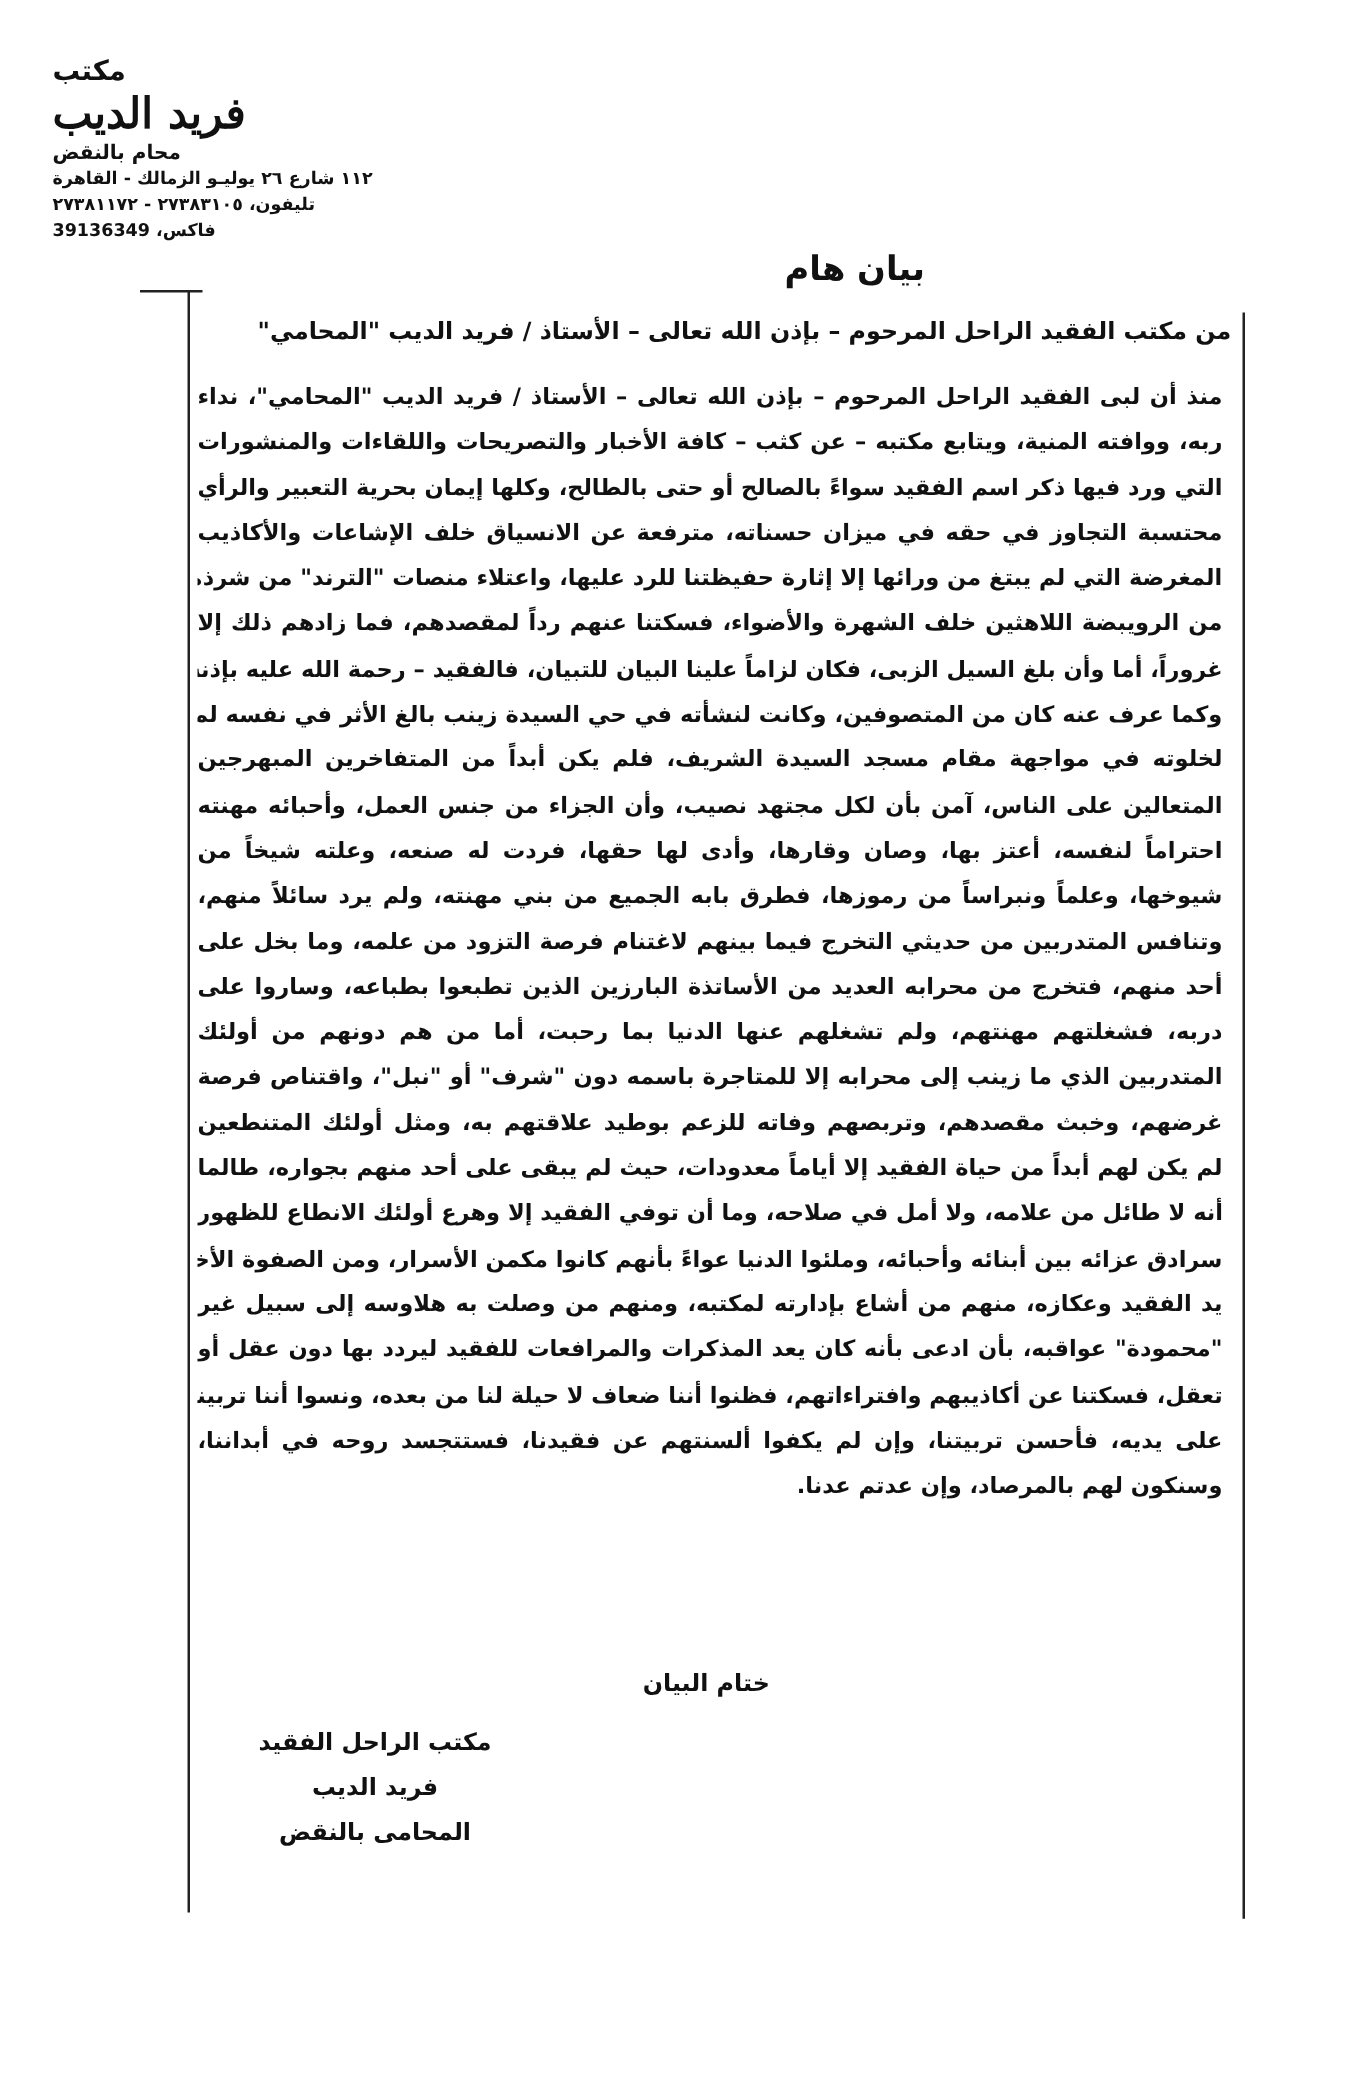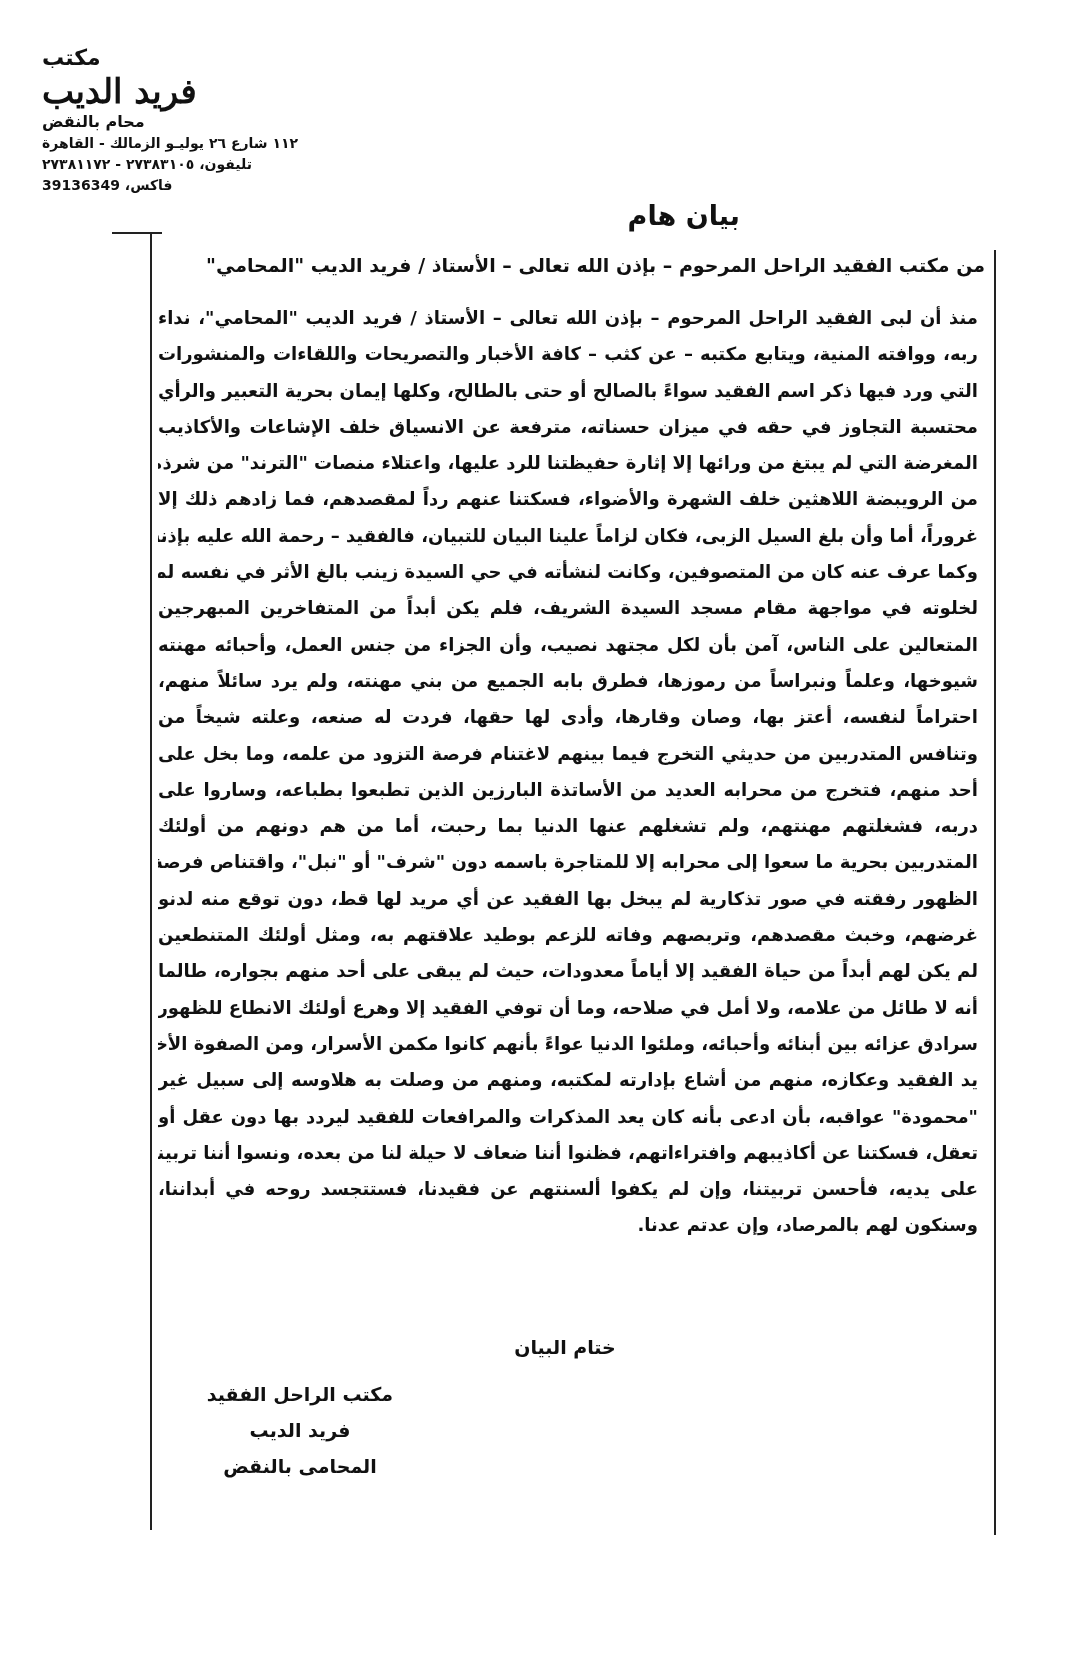--- a/index.html
+++ b/index.html
@@ -44,27 +44,26 @@
     <div class="body-line">منذ أن لبى الفقيد الراحل المرحوم – بإذن الله تعالى – الأستاذ / فريد الديب "المحامي"، نداء</div>
     <div class="body-line">ربه، ووافته المنية، ويتابع مكتبه – عن كثب – كافة الأخبار والتصريحات واللقاءات والمنشورات</div>
     <div class="body-line">التي ورد فيها ذكر اسم الفقيد سواءً بالصالح أو حتى بالطالح، وكلها إيمان بحرية التعبير والرأي،</div>
     <div class="body-line">محتسبة التجاوز في حقه في ميزان حسناته، مترفعة عن الانسياق خلف الإشاعات والأكاذيب</div>
     <div class="body-line">المغرضة التي لم يبتغ من ورائها إلا إثارة حفيظتنا للرد عليها، واعتلاء منصات "الترند" من شرذمة</div>
     <div class="body-line">من الرويبضة اللاهثين خلف الشهرة والأضواء، فسكتنا عنهم رداً لمقصدهم، فما زادهم ذلك إلا</div>
     <div class="body-line">غروراً، أما وأن بلغ السيل الزبى، فكان لزاماً علينا البيان للتبيان، فالفقيد – رحمة الله عليه بإذنه –</div>
     <div class="body-line">وكما عرف عنه كان من المتصوفين، وكانت لنشأته في حي السيدة زينب بالغ الأثر في نفسه لمحبة</div>
     <div class="body-line">لخلوته في مواجهة مقام مسجد السيدة الشريف، فلم يكن أبداً من المتفاخرين المبهرجين</div>
     <div class="body-line">المتعالين على الناس، آمن بأن لكل مجتهد نصيب، وأن الجزاء من جنس العمل، وأحبائه مهنته</div>
+    <div class="body-line">احتراماً لنفسه، أعتز بها، وصان وقارها، وأدى لها حقها، فردت له صنعه، وعلته شيخاً من</div>
     <div class="body-line">شيوخها، وعلماً ونبراساً من رموزها، فطرق بابه الجميع من بني مهنته، ولم يرد سائلاً منهم،</div>
-    <div class="body-line">احتراماً لنفسه، أعتز بها، وصان وقارها، وأدى لها حقها، فردت له صنعه، وعلته شيخاً من</div>
     <div class="body-line">وتنافس المتدربين من حديثي التخرج فيما بينهم لاغتنام فرصة التزود من علمه، وما بخل على</div>
     <div class="body-line">أحد منهم، فتخرج من محرابه العديد من الأساتذة البارزين الذين تطبعوا بطباعه، وساروا على</div>
     <div class="body-line">دربه، فشغلتهم مهنتهم، ولم تشغلهم عنها الدنيا بما رحبت، أما من هم دونهم من أولئك</div>
-    <div class="body-line">المتدربين بحرية ما سعوا إلى محرابه إلا للمتاجرة باسمه دون "شرف" أو "نبل"، واقتناص فرصة</div>
-    <div class="body-line">الظهور رفقته في صور تذكارية لم يبخل بها الفقيد عن أي مريد لها قط، دون توقع منه لدنو</div>
+    <div class="body-line">المتدربين الذي ما زينب إلى محرابه إلا للمتاجرة باسمه دون "شرف" أو "نبل"، واقتناص فرصة</div>
     <div class="body-line">غرضهم، وخبث مقصدهم، وتربصهم وفاته للزعم بوطيد علاقتهم به، ومثل أولئك المتنطعين</div>
     <div class="body-line">لم يكن لهم أبداً من حياة الفقيد إلا أياماً معدودات، حيث لم يبقى على أحد منهم بجواره، طالما</div>
     <div class="body-line">أنه لا طائل من علامه، ولا أمل في صلاحه، وما أن توفي الفقيد إلا وهرع أولئك الانطاع للظهور في</div>
     <div class="body-line">سرادق عزائه بين أبنائه وأحبائه، وملئوا الدنيا عواءً بأنهم كانوا مكمن الأسرار، ومن الصفوة الأخيار،</div>
     <div class="body-line">يد الفقيد وعكازه، منهم من أشاع بإدارته لمكتبه، ومنهم من وصلت به هلاوسه إلى سبيل غير</div>
     <div class="body-line">"محمودة" عواقبه، بأن ادعى بأنه كان يعد المذكرات والمرافعات للفقيد ليردد بها دون عقل أو</div>
     <div class="body-line">تعقل، فسكتنا عن أكاذيبهم وافتراءاتهم، فظنوا أننا ضعاف لا حيلة لنا من بعده، ونسوا أننا تربينا</div>
     <div class="body-line">على يديه، فأحسن تربيتنا، وإن لم يكفوا ألسنتهم عن فقيدنا، فستتجسد روحه في أبداننا،</div>
     <div class="body-line last">وسنكون لهم بالمرصاد، وإن عدتم عدنا.</div>
   </div>

